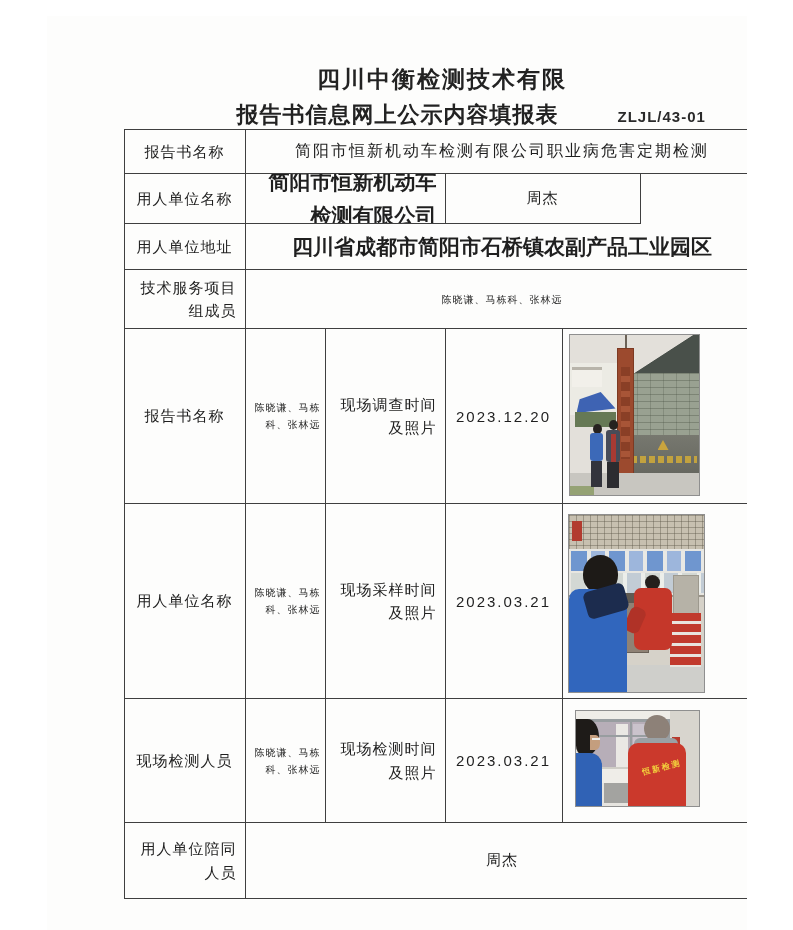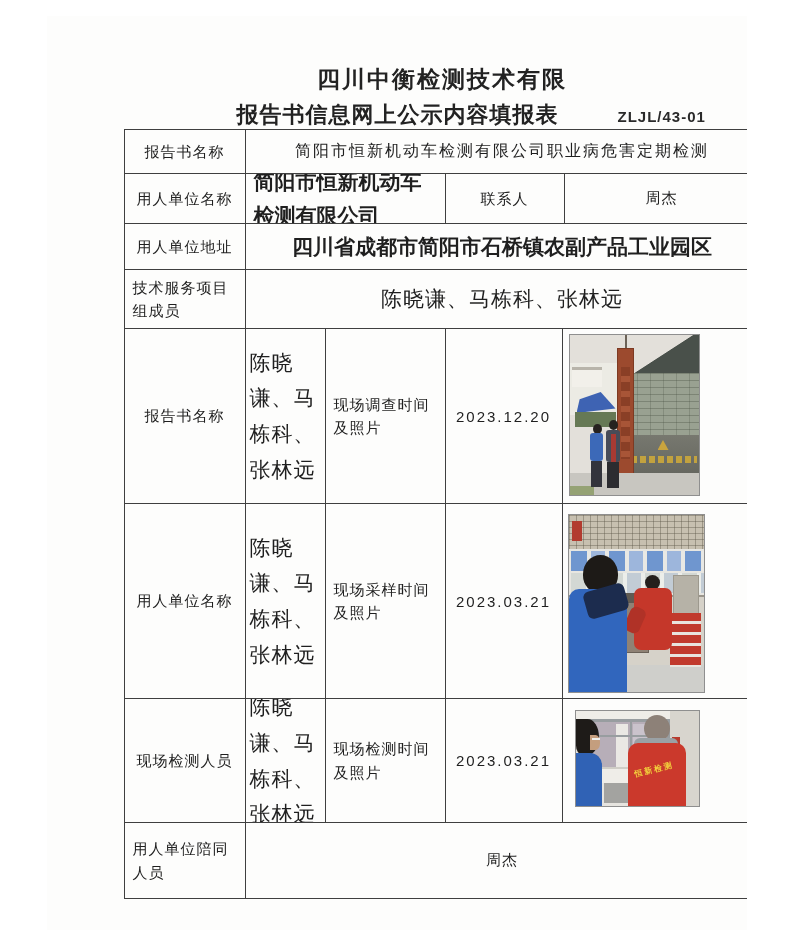--- a/index.html
+++ b/index.html
@@ -26,29 +26,29 @@
     position:absolute; left:77px; top:113px; width:636px; height:770px;
     border-top:1px solid #3f3f3f; border-left:1px solid #3f3f3f;
     display:flex; flex-direction:column;
   }
   .row { display:flex; }
   .r1{height:44px}.r2{height:50px}.r3{height:46px}.r4{height:59px}
   .r5{height:175px}.r6{height:195px}.r7{height:124px}.r8{height:76px}
   .c {
     border-right:1px solid #3f3f3f; border-bottom:1px solid #3f3f3f;
     display:flex; align-items:center; justify-content:center;
-    text-align:left; position:relative; padding:0 8px; overflow:hidden;
+    text-align:right; position:relative; padding:0 8px; overflow:hidden;
   }
   .cA{width:121px}.cFull{width:514px}
   .c2b{width:200px}.c2c{width:119px}.c2d{width:195px}
   .cB{width:80px; padding:0 4px}.cC{width:120px}.cD{width:117px}.cE{width:197px; padding:0}
   .lbl   { font-size:15px; line-height:1.55; letter-spacing:1px; }
   .val   { font-size:16px; letter-spacing:2px; }
   .valB  { font-size:21px; font-weight:bold; line-height:1.6; letter-spacing:0; }
-  .names { font-size:21px; line-height:1.7; letter-spacing:1px; }
+  .names { font-size:10px; line-height:1.7; letter-spacing:1px; }
   .date  { font-size:15px; letter-spacing:2px; }
   .plain { font-size:15px; letter-spacing:1px; }
   .photo { position:absolute; overflow:hidden; border:1px solid #8f8f8f; background:#e3e0da; }
   .ph { position:absolute; }
 </style>
 </head>
 <body>
 
 <div class="sheet">
 
@@ -59,21 +59,20 @@
   <div class="tbl">
 
     <div class="row r1">
       <div class="c cA lbl">报告书名称</div>
       <div class="c cFull val">简阳市恒新机动车检测有限公司职业病危害定期检测</div>
     </div>
 
     <div class="row r2">
       <div class="c cA lbl">用人单位名称</div>
       <div class="c c2b valB">简阳市恒新机动车检测有限公司</div>
-      <div class="c c2c lbl">联系人</div>
       <div class="c c2d plain">周杰</div>
     </div>
 
     <div class="row r3">
       <div class="c cA lbl">用人单位地址</div>
       <div class="c cFull valB">四川省成都市简阳市石桥镇农副产品工业园区</div>
     </div>
 
     <div class="row r4">
       <div class="c cA lbl">技术服务项目组成员</div>

